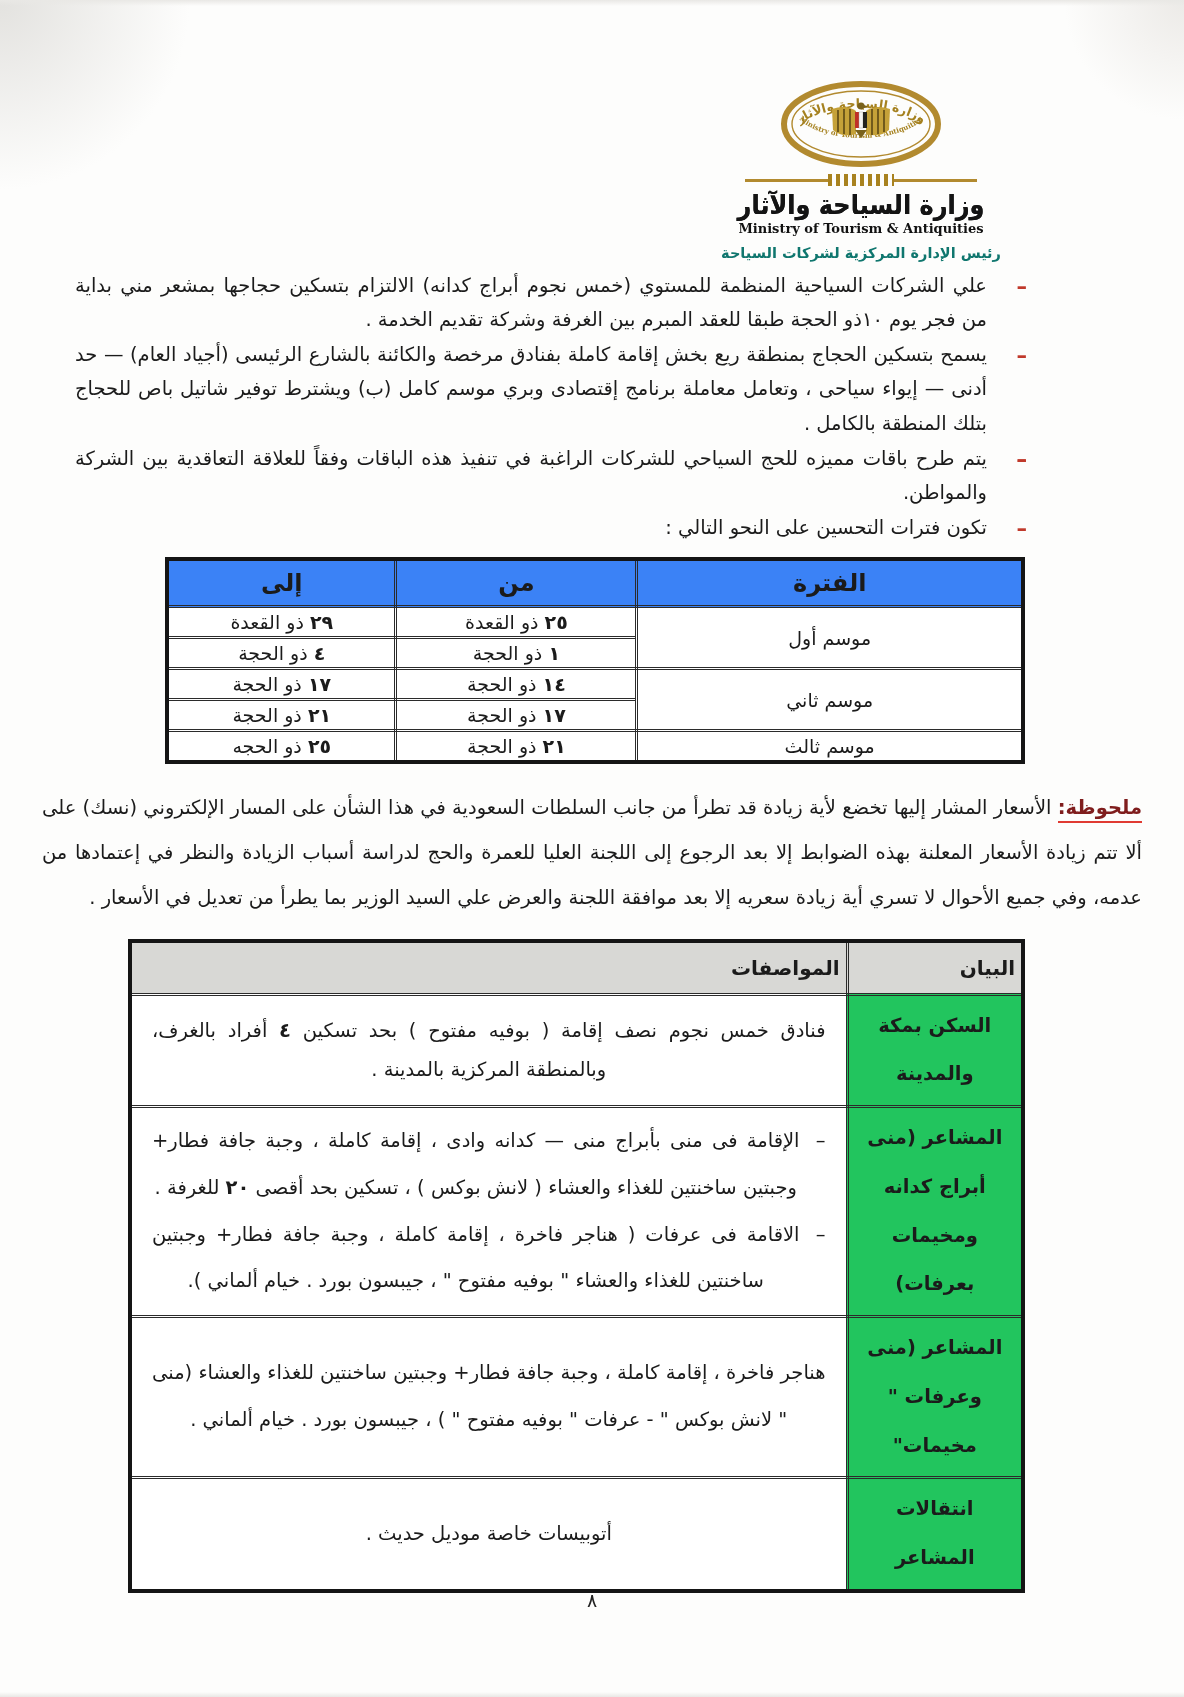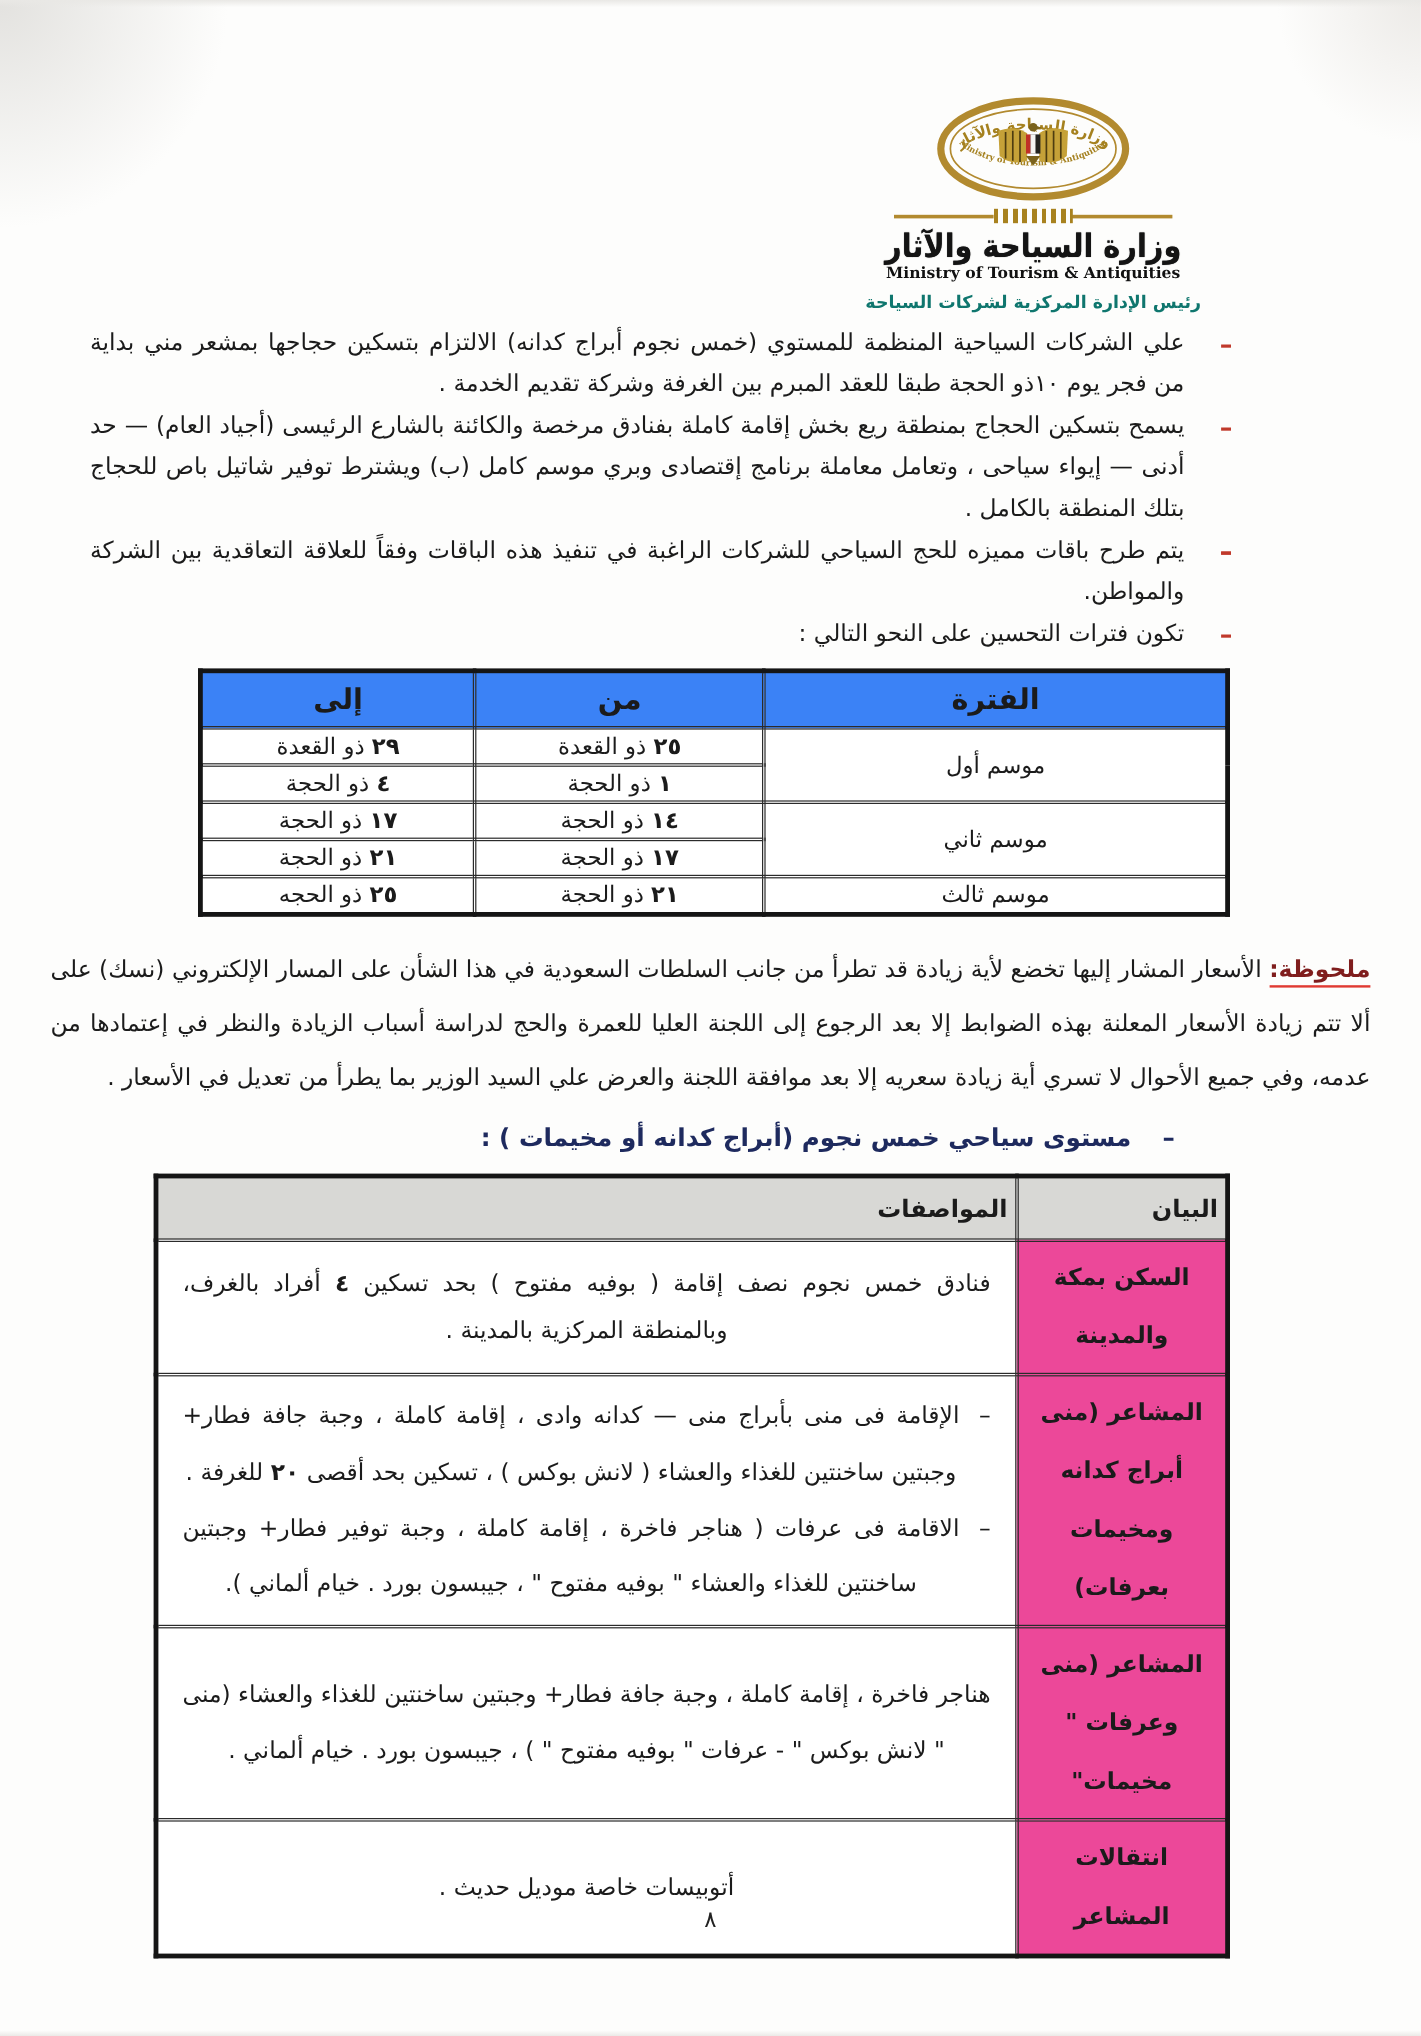--- a/index.html
+++ b/index.html
@@ -126,21 +126,21 @@
     background:#fff;
   }
   .specs th, .specs td { border: 3px double #2b2b2b; }
   .specs th {
     background: #d8d8d5;
     font-weight: bold; font-size: 20px;
     padding: 13px 6px; text-align: right;
   }
   .specs .item-col { width: 176px; }
   .specs td.item {
-    background: #ec4899;
+    background: #22c55e;
     font-weight: bold;
     text-align: center;
     vertical-align: middle;
     padding: 6px 8px;
     line-height: 2.5;
   }
   .specs td.spec {
     background: #fff;
     vertical-align: middle;
     padding: 8px 20px;
@@ -253,23 +253,20 @@
         <td><span class="num">٢١</span> <span>ذو الحجة</span></td>
         <td><span class="num">٢٥</span> <span>ذو الحجه</span></td>
       </tr>
     </tbody>
   </table>
 
   <p class="note">
     <span class="note-label">ملحوظة:</span><span> الأسعار المشار إليها تخضع لأية زيادة قد تطرأ من جانب السلطات السعودية في هذا الشأن على المسار الإلكتروني (نسك) على ألا تتم زيادة الأسعار المعلنة بهذه الضوابط إلا بعد الرجوع إلى اللجنة العليا للعمرة والحج لدراسة أسباب الزيادة والنظر في إعتمادها من عدمه، وفي جميع الأحوال لا تسري أية زيادة سعريه إلا بعد موافقة اللجنة والعرض علي السيد الوزير بما يطرأ من تعديل في الأسعار .</span>
   </p>
 
-  <div class="subheading">
-    <span class="navy-dash">–</span><span>مستوى سياحي خمس نجوم (أبراج كدانه أو مخيمات ) :</span>
-  </div>
 
   <table class="specs">
     <thead>
       <tr>
         <th class="item-col">البيان</th>
         <th>المواصفات</th>
       </tr>
     </thead>
     <tbody>
       <tr>
@@ -278,21 +275,21 @@
       </tr>
       <tr>
         <td class="item">المشاعر (منى أبراج كدانه ومخيمات بعرفات)</td>
         <td class="spec">
           <div class="spec-item">
             <span class="item-dash">–</span>
             <span>الإقامة فى منى بأبراج منى — كدانه وادى ،  إقامة كاملة ، وجبة جافة فطار+ وجبتين ساخنتين للغذاء والعشاء ( لانش بوكس ) ، تسكين بحد أقصى </span><span class="bnum">٢٠</span><span> للغرفة .</span>
           </div>
           <div class="spec-item">
             <span class="item-dash">–</span>
-            <span>الاقامة فى عرفات ( هناجر فاخرة ، إقامة كاملة ، وجبة توفير فطار+ وجبتين ساخنتين للغذاء والعشاء " بوفيه مفتوح "  ، جيبسون بورد . خيام ألماني ).</span>
+            <span>الاقامة فى عرفات ( هناجر فاخرة ، إقامة كاملة ، وجبة جافة فطار+ وجبتين ساخنتين للغذاء والعشاء " بوفيه مفتوح "  ، جيبسون بورد . خيام ألماني ).</span>
           </div>
         </td>
       </tr>
       <tr>
         <td class="item">المشاعر (منى وعرفات " مخيمات"</td>
         <td class="spec">هناجر فاخرة ، إقامة كاملة ، وجبة جافة فطار+ وجبتين ساخنتين للغذاء والعشاء  (منى " لانش بوكس "  - عرفات " بوفيه مفتوح " ) ، جيبسون بورد . خيام ألماني .</td>
       </tr>
       <tr>
         <td class="item">انتقالات المشاعر</td>
         <td class="spec">أتوبيسات خاصة موديل حديث .</td>

